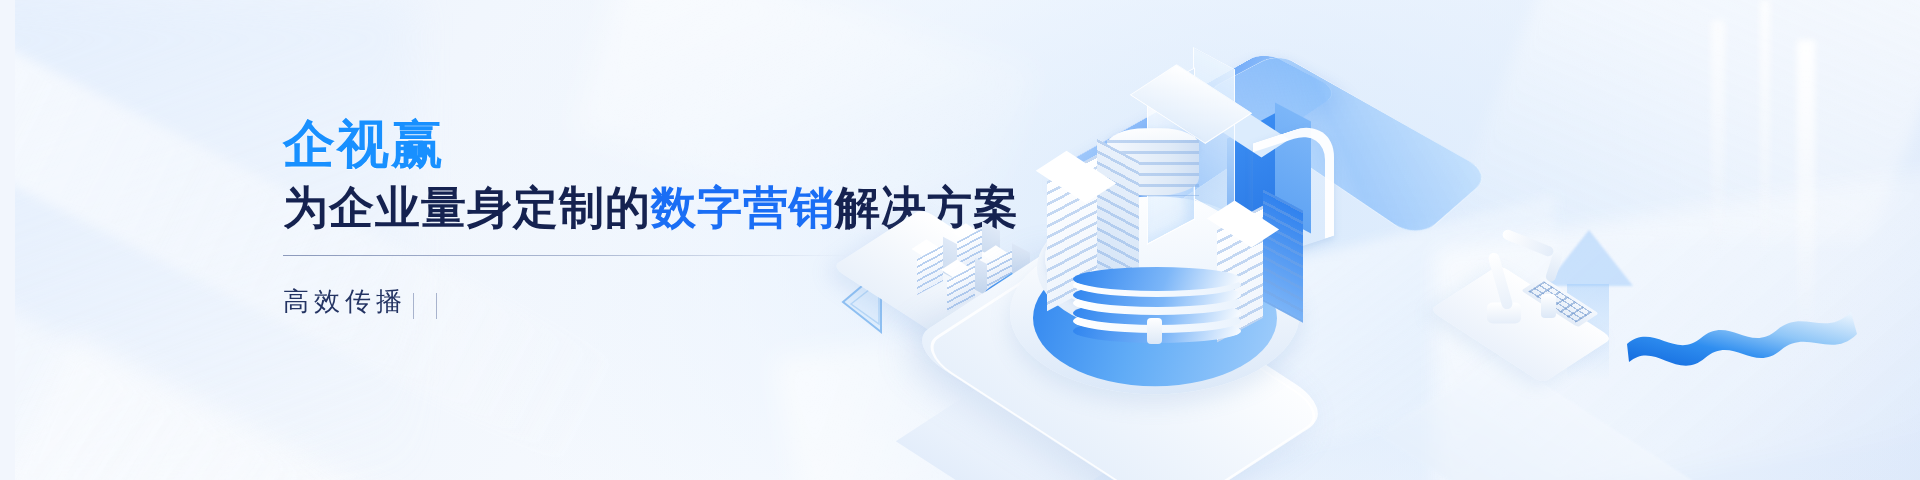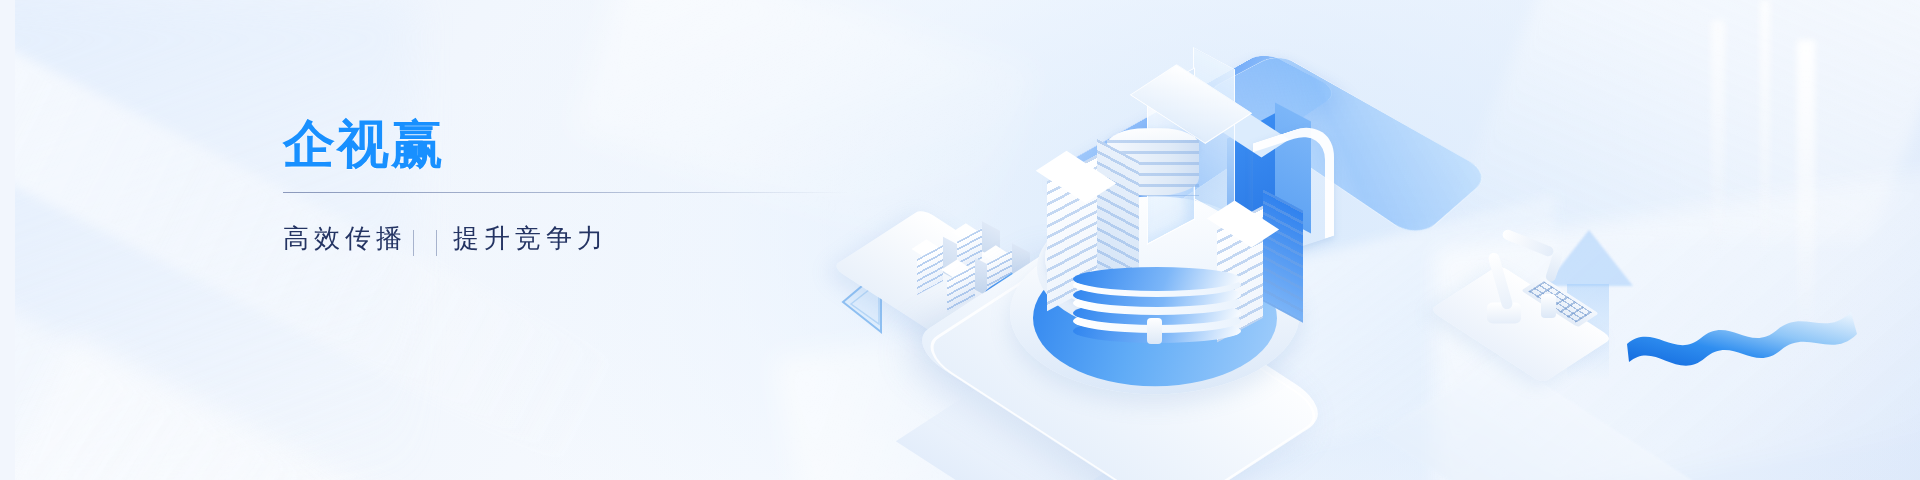--- a/index.html
+++ b/index.html
@@ -358,26 +358,26 @@
     <div class="shard s5"></div>
     <div class="shard s12"></div>
     <div class="shard s9"></div>
     <div class="shard s6"></div>
     <div class="shard s7"></div>
     <div class="shard s8"></div>
   </div>
 
   <div class="text-block">
     <div class="brand">企视赢</div>
+    <h1 class="headline"><span>为企业量身定制的</span><span class="hl">数字营销</span><span>解决方案</span></h1>
     <div class="rule"></div>
     <div class="tagline">
       <span>高效传播</span>
       <span class="sep"></span>
       <span class="sep"></span>
-      <span>提升竞争力</span>
     </div>
   </div>
 
   <div class="illus">
 
     <div class="iso floor2"></div>
     <div class="iso floor1"></div>
 
     <div class="iso tri">
       <svg width="70" height="76" viewBox="0 0 70 76">

